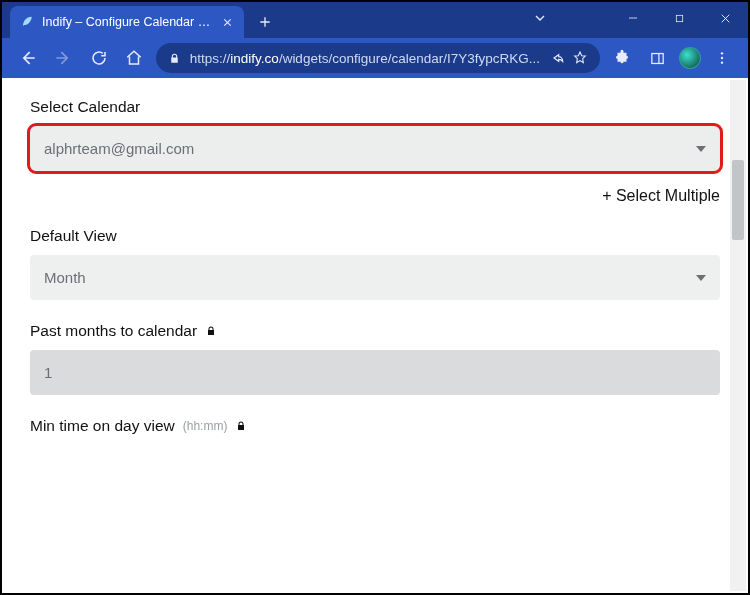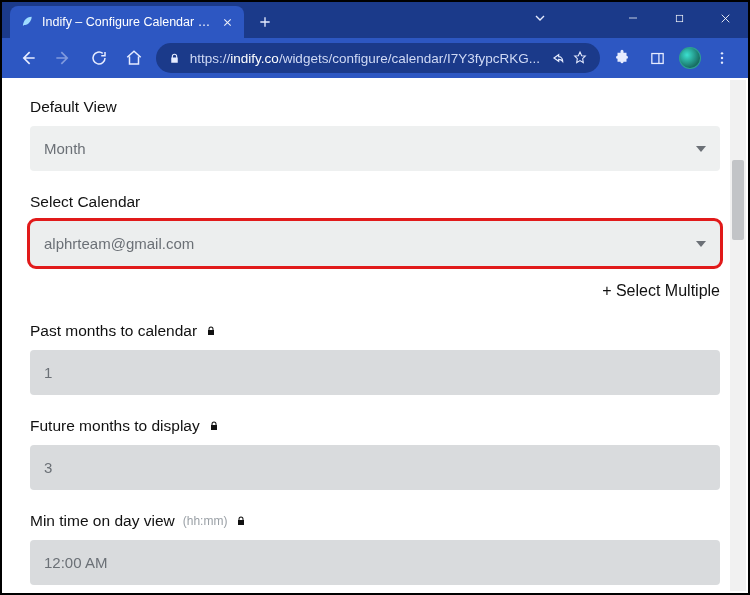--- a/index.html
+++ b/index.html
@@ -268,75 +268,59 @@
 </div>
 
 <div class="viewport">
   <div class="vscroll">
     <div class="thumb"></div>
   </div>
 
   <div class="content">
 
     <div class="section">
+      <div class="label">Select Calendar</div>
+      <div class="select highlight">
+        <span>alphrteam@gmail.com</span>
+        <span class="caret"></span>
+      </div>
+      <div class="multi">+ Select Multiple</div>
+    </div>
+
+    <div class="section">
       <div class="label">Default View</div>
       <div class="select">
         <span>Month</span>
         <span class="caret"></span>
       </div>
-    </div>
-
-    <div class="section">
-      <div class="label">Select Calendar</div>
-      <div class="select highlight">
-        <span>alphrteam@gmail.com</span>
-        <span class="caret"></span>
-      </div>
-      <div class="multi">+ Select Multiple</div>
     </div>
 
     <div class="section">
       <div class="label">
         <span>Past months to calendar</span>
         <span class="lockmini">
           <svg viewBox="0 0 24 24">
                 <path fill="#111" d="M7 10V8a5 5 0 0 1 10 0v2h1v10H6V10h1zm2 0h6V8a3 3 0 0 0-6 0v2z"></path>
               </svg>
         </span>
       </div>
       <div class="select locked">
         <span>1</span>
       </div>
     </div>
 
-    <div class="section">
-      <div class="label">
-        <span>Future months to display</span>
-        <span class="lockmini">
-          <svg viewBox="0 0 24 24">
-                <path fill="#111" d="M7 10V8a5 5 0 0 1 10 0v2h1v10H6V10h1zm2 0h6V8a3 3 0 0 0-6 0v2z"></path>
-              </svg>
-        </span>
-      </div>
-      <div class="select locked">
-        <span>3</span>
-      </div>
-    </div>
 
     <div class="section">
       <div class="label">
         <span>Min time on day view</span>
         <span class="hint">(hh:mm)</span>
         <span class="lockmini">
           <svg viewBox="0 0 24 24">
                 <path fill="#111" d="M7 10V8a5 5 0 0 1 10 0v2h1v10H6V10h1zm2 0h6V8a3 3 0 0 0-6 0v2z"></path>
               </svg>
         </span>
       </div>
-      <div class="select locked">
-        <span>12:00 AM</span>
-      </div>
     </div>
 
   </div>
 </div>
 
 </div>
 
 </body></html>

